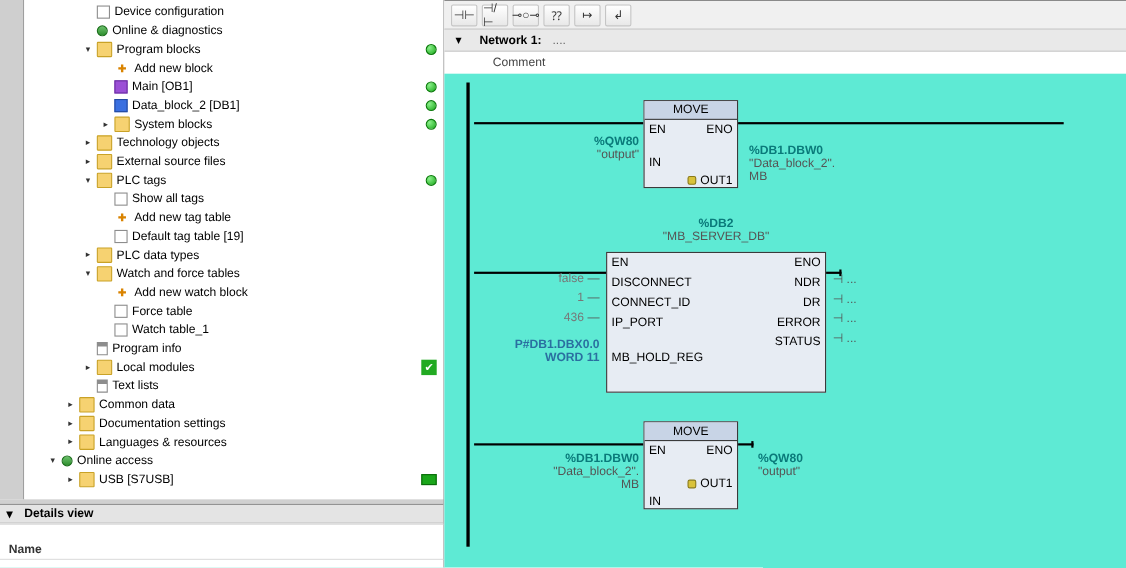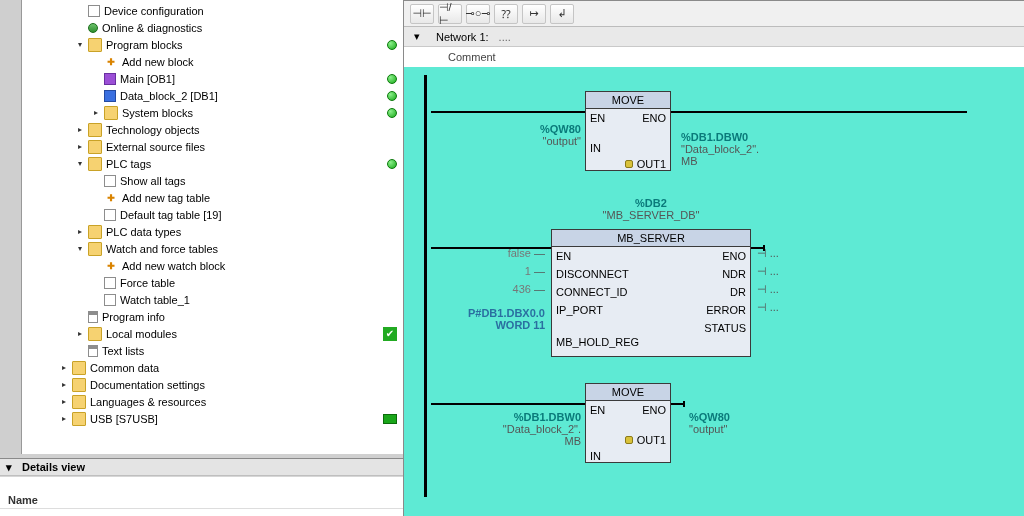--- a/index.html
+++ b/index.html
@@ -34,21 +34,21 @@
   .details-body { flex:0 0 40px; background:#fff; border-top:1px solid #d6d6d6; }
   .details-colhdr { height:18px; display:flex; align-items:center; padding-left:8px; border-bottom:1px solid #ddd; color:#333;font-weight:bold;}
 
   
   .right-pane { flex:1; display:flex; flex-direction:column; background:#fff; }
   .right-top-border { height:1px; background:#8a8a8a; }
   .toolbar { height:26px; background:#f0f0f0; border-bottom:1px solid #bcbcbc; display:flex; align-items:center; padding:0 6px; gap:4px; }
   .tb-btn { width:24px; height:20px; border:1px solid #c5c5c5; background:linear-gradient(#fff,#e8e8e8); display:flex; align-items:center; justify-content:center; font-size:11px; color:#333; border-radius:2px; }
   .network-header { height:20px; background:#e9e9e9; border-bottom:1px solid #c9c9c9; display:flex; align-items:center; padding-left:10px; gap:10px; }
   .network-header .chev { width:12px; }
-  .network-title { font-weight:normal;text-align:center; }
+  .network-title { font-weight:bold;text-align:center; }
   .network-extra { color:#666; }
   .comment-label { padding:4px 0 4px 44px; color:#444; }
   .ladder-area { flex:1; background:#5eead4; padding: 8px 30px 8px 20px; overflow:hidden; }
   .rung-wrap { border-left:3px solid #000; padding:8px 0 8px 4px; }
   .rung { position:relative; margin:8px 0 26px 0; }
 
   
   .lad-box { position:absolute; border:1px solid #3a3a3a; background:#e7ecf3; display:flex; flex-direction:column; }
   .lad-box-title { background:#c8d4e6; border-bottom:1px solid #3a3a3a; padding:2px 6px; text-align:center; font-weight:normal; }
   .lad-box-body { flex:1; position:relative; font-size:10px; }
@@ -226,20 +226,26 @@
           <span class="icon icon-folder"></span>
           <span class="tree-label">Documentation settings</span>
         </div>
         <div class="tree-row">
           <span class="indent" style="width: 36px;"></span>
           <span class="expander exp-closed"></span>
           <span class="icon icon-folder"></span>
           <span class="tree-label">Languages &amp; resources</span>
         </div>
         <div class="tree-row">
+          <span class="indent" style="width: 20px;"></span>
+          <span class="expander exp-open"></span>
+          <span class="icon icon-online"></span>
+          <span class="tree-label">Online access</span>
+        </div>
+        <div class="tree-row">
           <span class="indent" style="width: 36px;"></span>
           <span class="expander exp-closed"></span>
           <span class="icon icon-folder"></span>
           <span class="tree-label">USB [S7USB]</span>
           <span class="status-usb"></span>
         </div>
       </div>
   </div>
 
   <div class="divider"></div>
@@ -308,21 +314,20 @@
 
       <div class="rung" style="height:160px;">
         <div class="instance-label" style="left:150px; top:0;">
           <div class="addr">%DB2</div>
           <div class="sym">"MB_SERVER_DB"</div>
         </div>
 
         <div class="wire-h" style="left:0; top:50px; width:120px;"></div>
 
         <div class="lad-box" style="left:120px; top:32px; width:200px; height:128px;">
-          <div class="lad-box-title">MB_SERVER</div>
           <div class="lad-box-body" id="mbserver-body">
               <span class="pin pin-left" style="top: 2px;">EN</span>
               <span class="pin pin-right" style="top: 2px;">ENO</span>
               <span class="pin pin-left" style="top: 20px;">DISCONNECT</span>
               <span class="pin pin-left" style="top: 38px;">CONNECT_ID</span>
               <span class="pin pin-left" style="top: 56px;">IP_PORT</span>
               <span class="pin pin-left" style="top: 88px;">MB_HOLD_REG</span>
               <span class="pin pin-right" style="top: 20px;">NDR</span>
               <span class="pin pin-right" style="top: 38px;">DR</span>
               <span class="pin pin-right" style="top: 56px;">ERROR</span>

